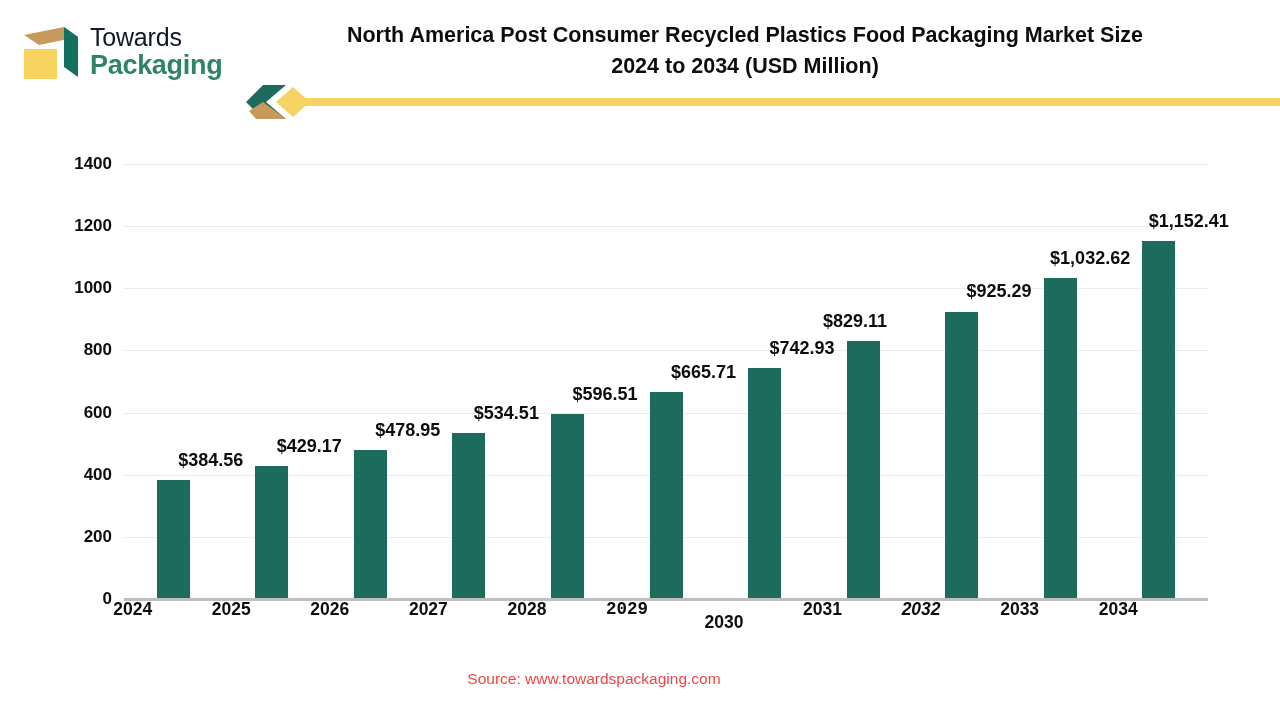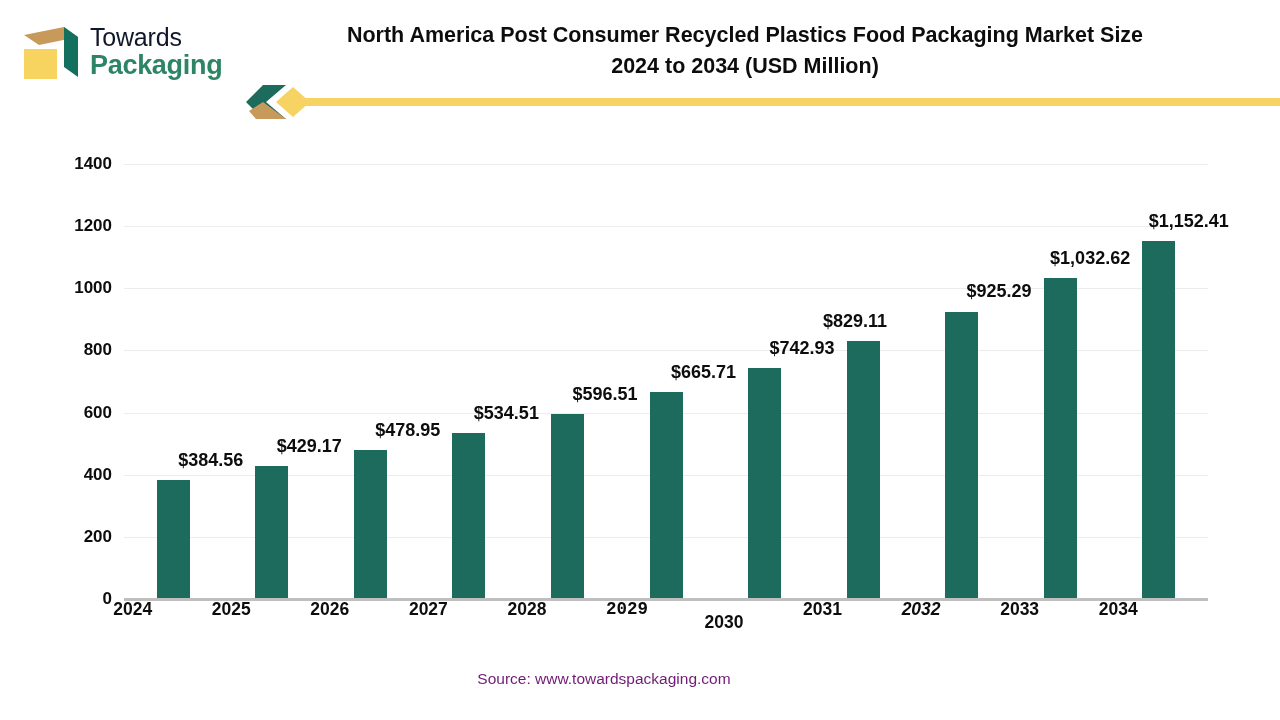--- a/index.html
+++ b/index.html
@@ -128,25 +128,25 @@
     position: absolute;
     top: 474px;
     width: 120px;
     font-size: 17.5px;
     font-weight: bold;
     color: #0d0d0d;
   }
 
   #source-note {
     position: absolute;
-    left: 14px; top: 670px;
+    left: 4px; top: 670px;
     width: 1180px;
     text-align: center;
     font-size: 15.5px;
-    color: #701a75;
+    color: #ef4444;
     font-weight: 400;
   }
 </style>
 </head>
 <body>
 
 <div id="header">
 
   <div id="brand">
     <div id="brand-logo">

